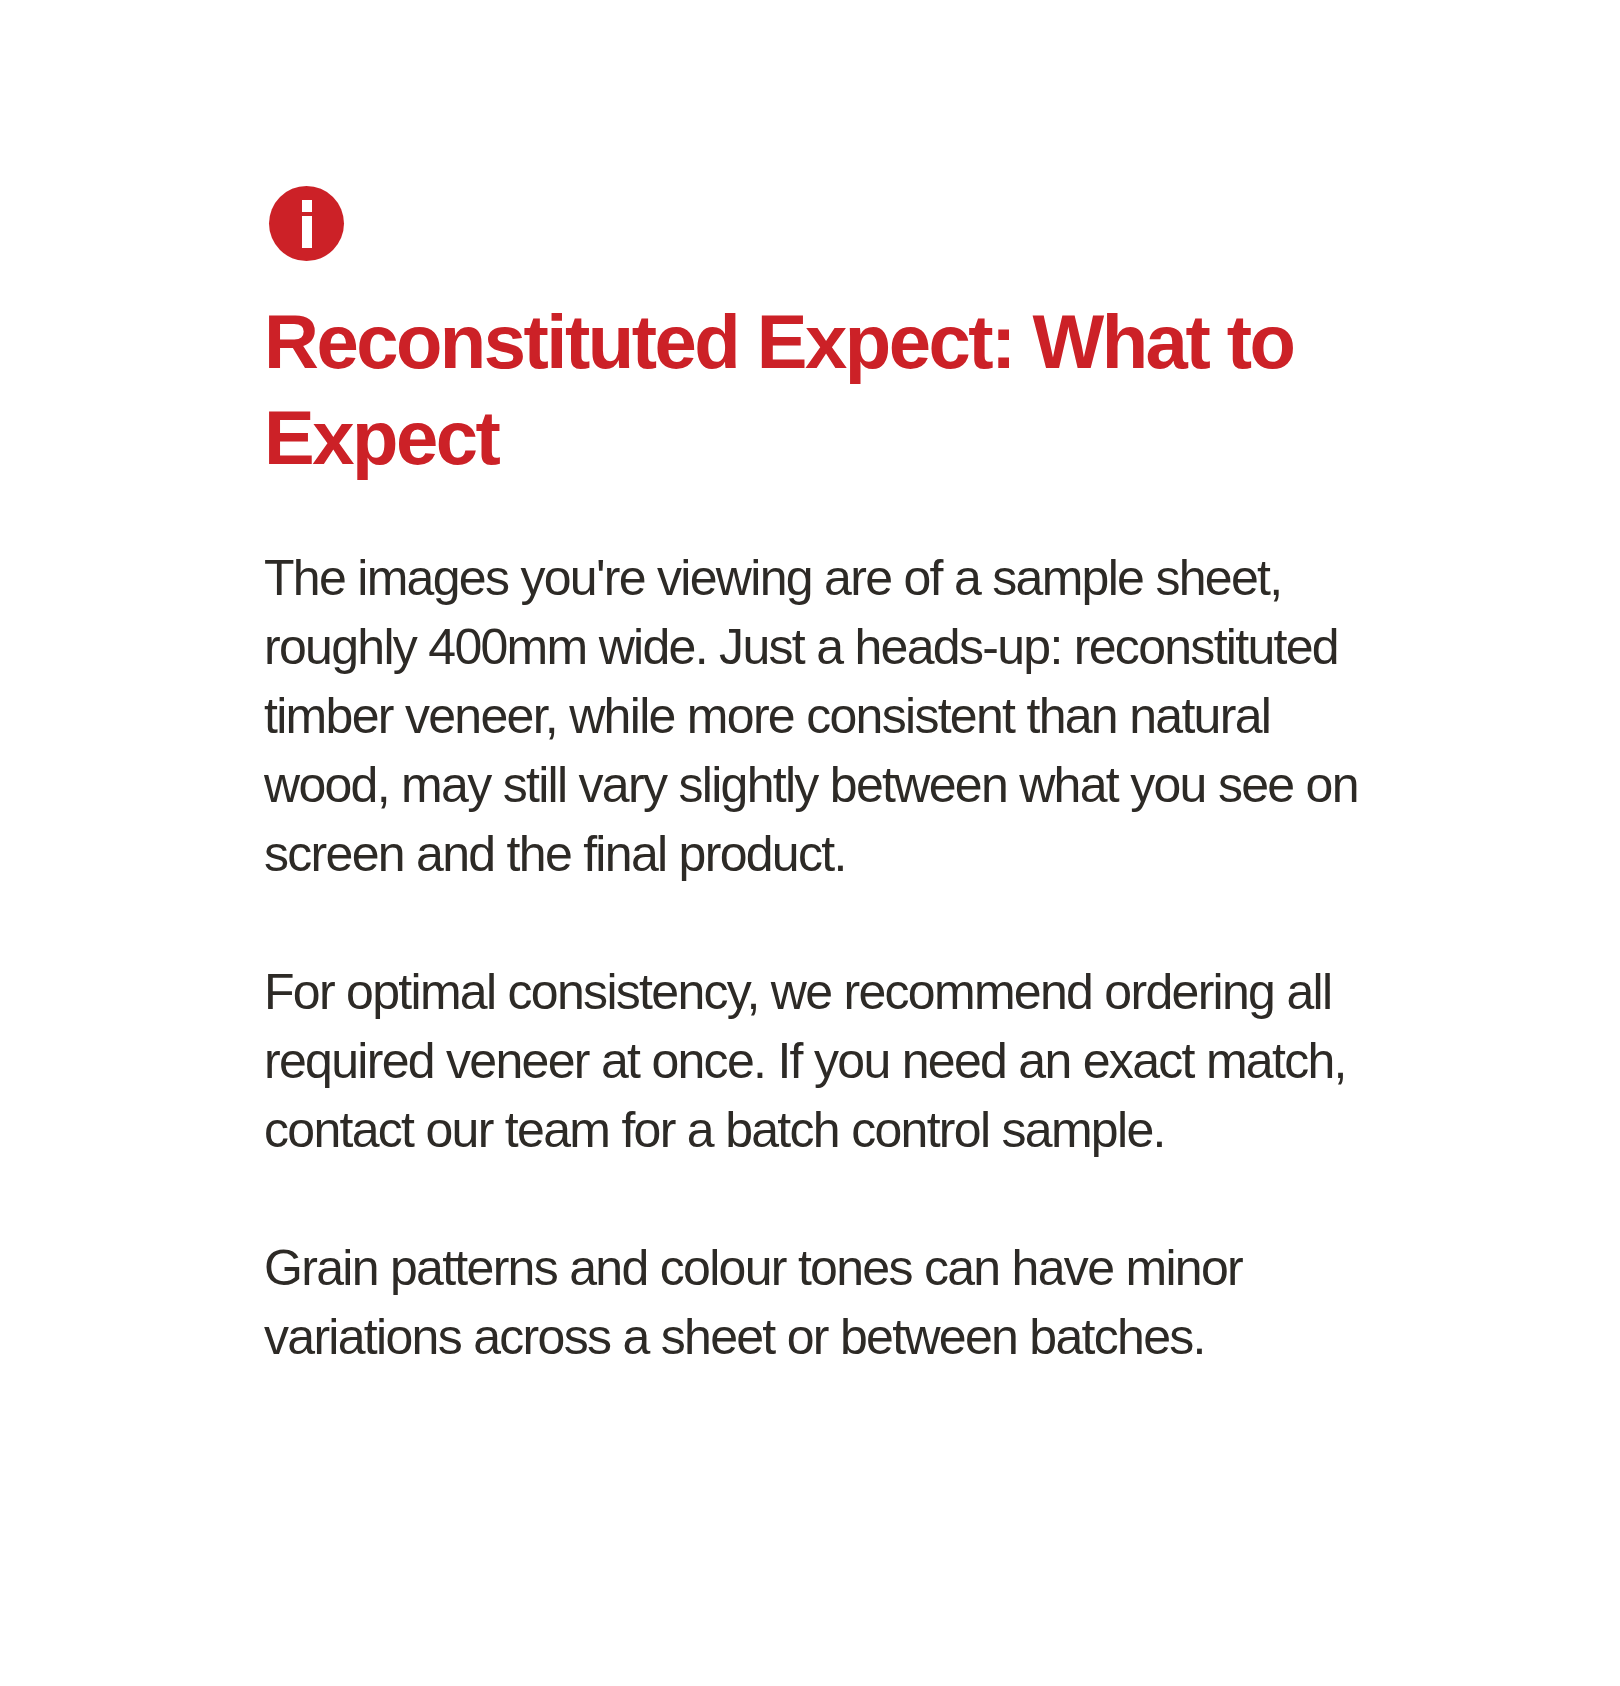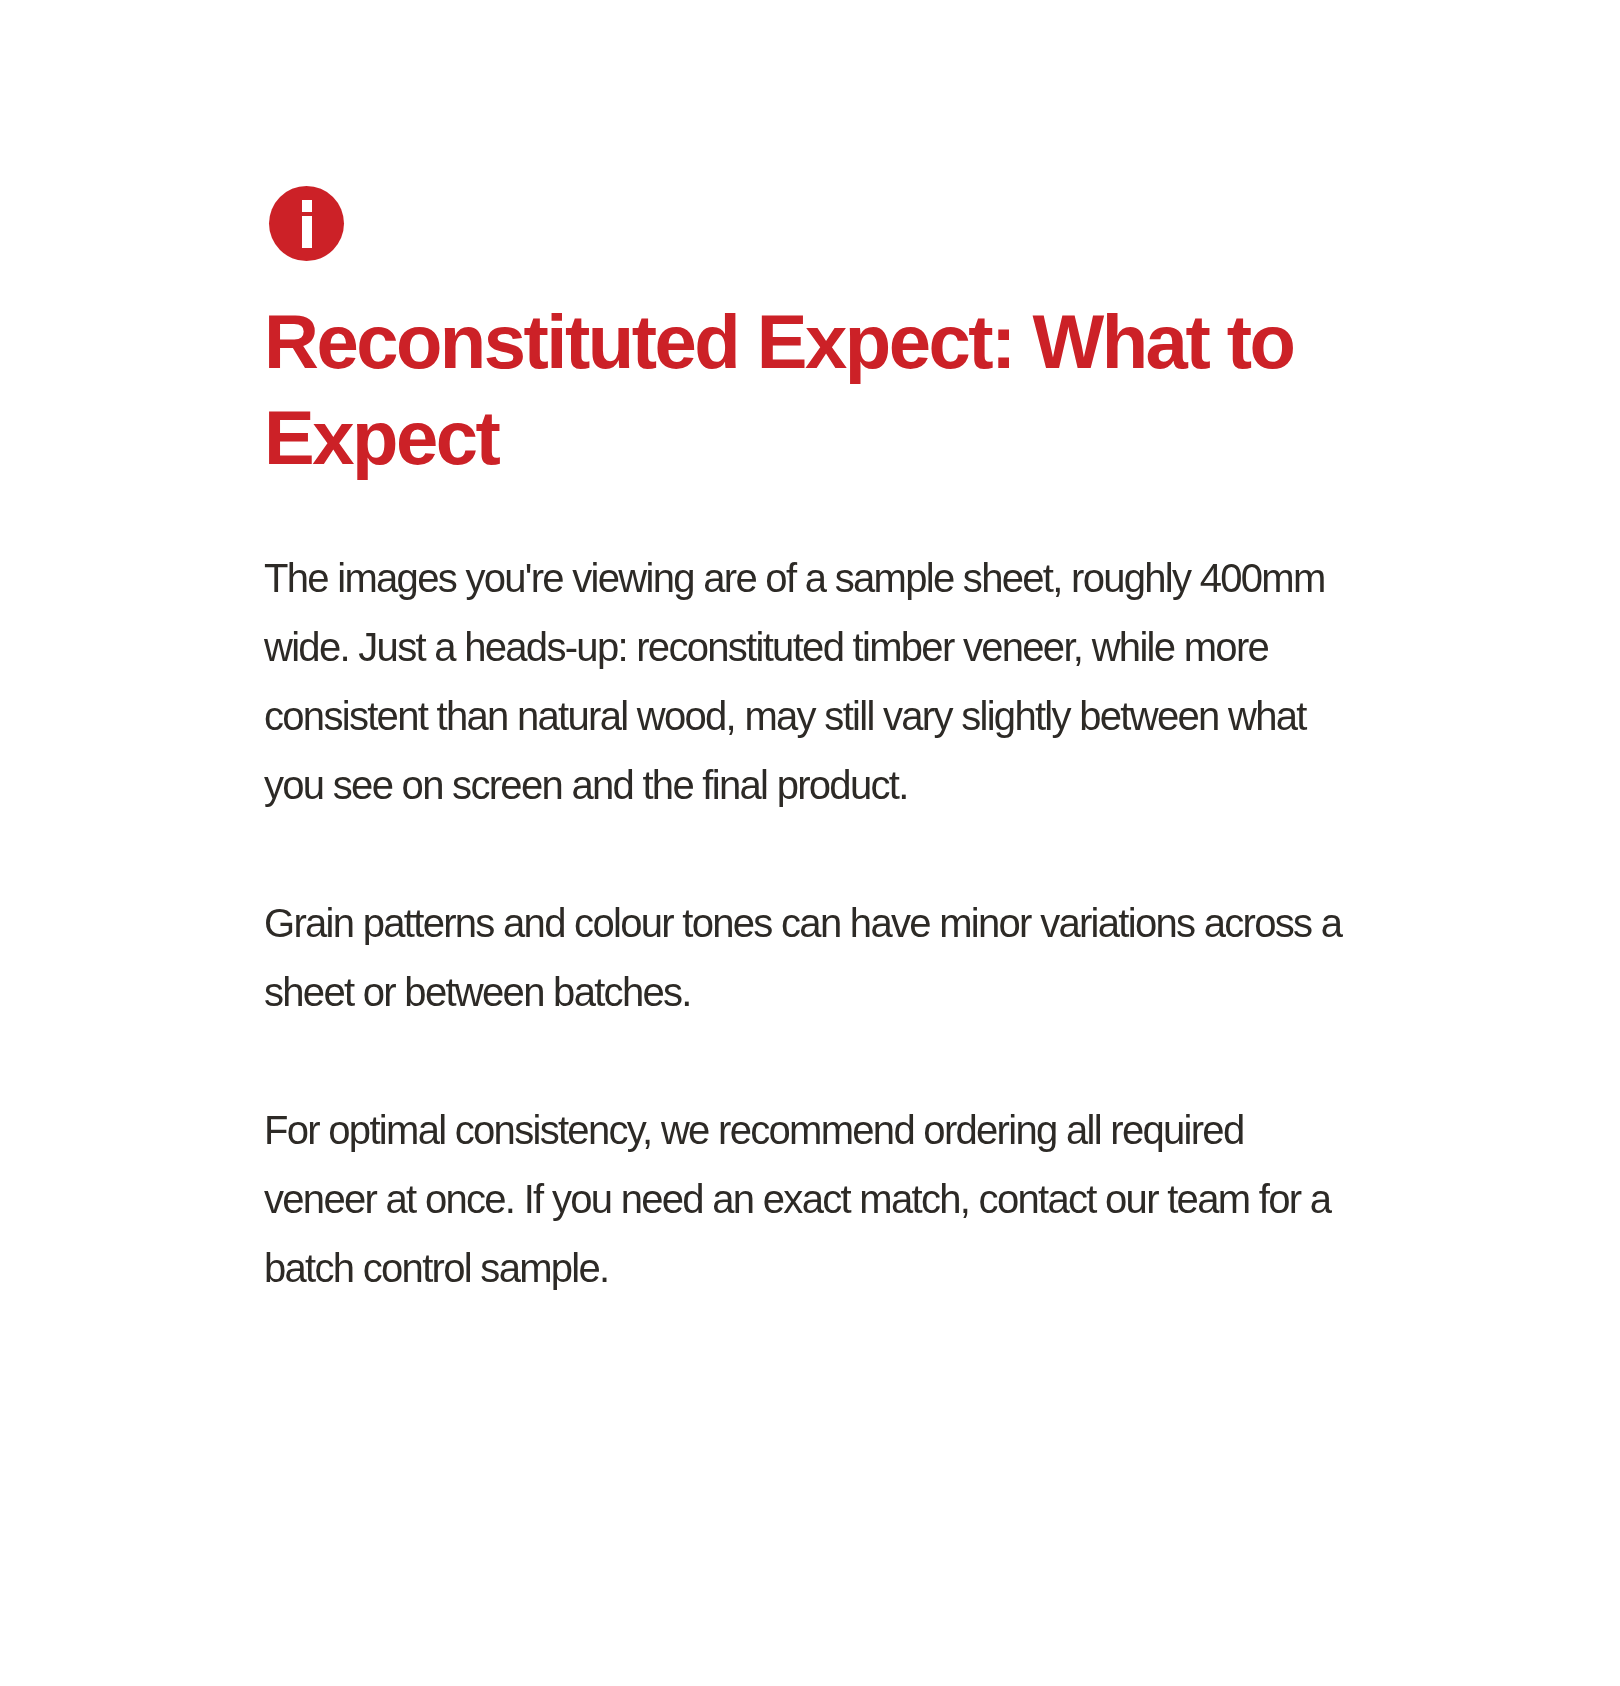--- a/index.html
+++ b/index.html
@@ -46,31 +46,31 @@
   .section-title {
     margin: 33px 0 58px 0;
     font-size: 76px;
     line-height: 96px;
     font-weight: bold;
     letter-spacing: -2.5px;
     color: var(--accent-red, #cc2127);
   }
   .body-para {
     margin: 0 0 69px 0;
-    font-size: 40px;
+    font-size: 50px;
     line-height: 69px;
     letter-spacing: -1.7px;
     color: var(--body-text, #2d2a26);
   }
 </style>
 </head>
 <body>
 
 <main class="info-section">
   <div class="info-icon" aria-hidden="true">
     <span class="i-dot"></span>
     <span class="i-stem"></span>
   </div>
   <h1 class="section-title">Reconstituted Expect: What to Expect</h1>
   <p class="body-para">The images you're viewing are of a sample sheet, roughly 400mm wide. Just a heads-up: reconstituted timber veneer, while more consistent than natural wood, may still vary slightly between what you see on screen and the final product.</p>
+  <p class="body-para">For optimal consistency, we recommend ordering all required veneer at once. If you need an exact match, contact our team for a batch control sample.</p>
   <p class="body-para">Grain patterns and colour tones can have minor variations across a sheet or between batches.</p>
-  <p class="body-para">For optimal consistency, we recommend ordering all required veneer at once. If you need an exact match, contact our team for a batch control sample.</p>
 </main>
 
 </body></html>

